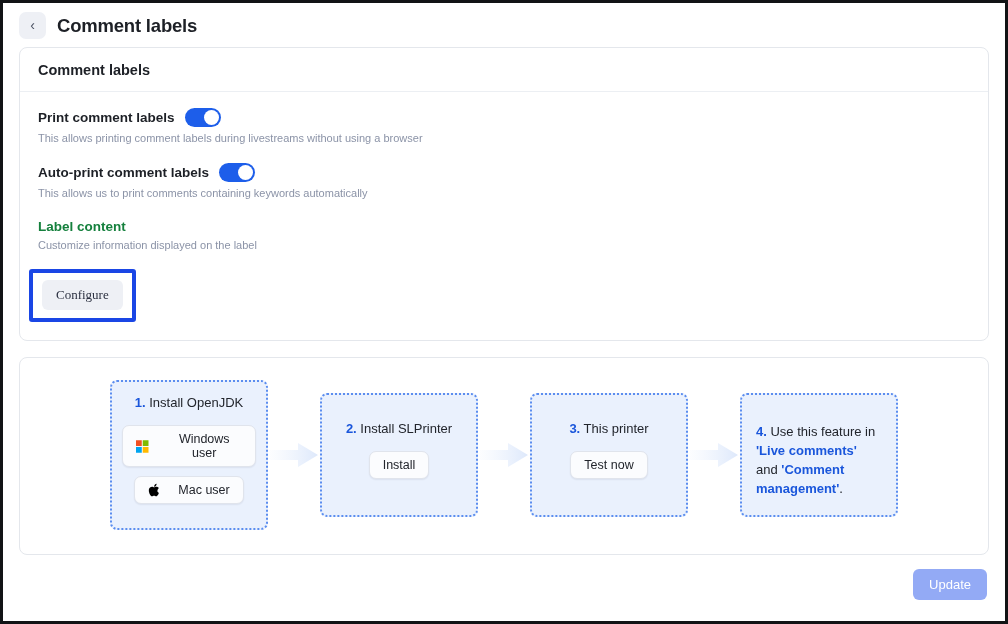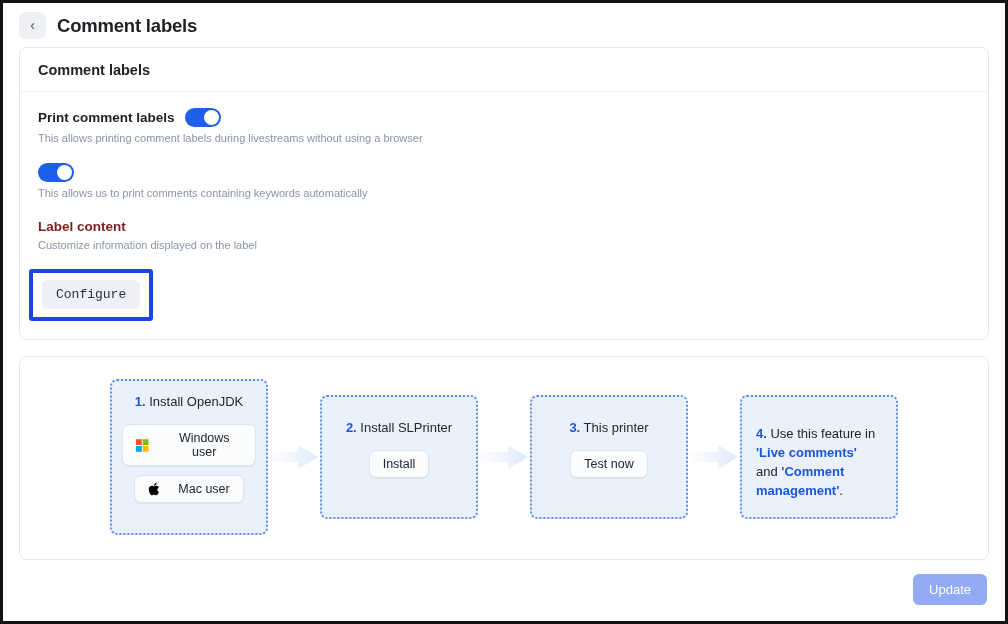--- a/index.html
+++ b/index.html
@@ -104,35 +104,35 @@
     position: absolute;
     top: 2px; left: 19px;
     width: 15px; height: 15px;
     border-radius: 50%;
     background: #ffffff;
   }
 
   .block-label {
     font-size: 13.5px;
     font-weight: 700;
-    color: #7f1d1d;
+    color: #15803d;
     margin-bottom: 4px;
   }
 
   
   .configure-wrap {
     display: inline-block;
     border: 4px solid #1a46e5;
     border-radius: 3px;
     padding: 7px 9px 8px 9px;
     margin-left: -9px;
     margin-top: 2px;
   }
   .configure-btn {
-    font-family: Liberation Mono, monospace;
+    font-family: Liberation Serif, serif;
     font-size: 13px;
     color: #2b3040;
     background: #eef0f5;
     border: none;
     border-radius: 6px;
     padding: 7px 14px;
     cursor: pointer;
   }
 
   
@@ -180,21 +180,21 @@
     border: 1px solid #e0e4ec;
     border-radius: 7px;
     padding: 6px 13px;
     cursor: pointer;
     display: flex;
     align-items: center;
     gap: 18px;
     margin-bottom: 9px;
     box-shadow: 0 1px 1.5px rgba(20,30,60,.07);
   }
-  .pill-btn:last-child { margin-bottom: 18px; }
+  .pill-btn:last-child { margin-bottom: 12px; }
 
   .win-icon { display: block; }
   .apple-icon { display: block; }
 
   .arrow {
     width: 52px;
     height: 30px;
     flex: 0 0 auto;
   }
 
@@ -235,20 +235,21 @@
 
       <div class="setting-row">
         <span class="setting-label">Print comment labels</span>
         <div class="toggle">
           <div class="knob"></div>
         </div>
       </div>
       <div class="setting-desc">This allows printing comment labels during livestreams without using a browser</div>
 
       <div class="setting-row">
+        <span class="setting-label">Auto-print comment labels</span>
         <div class="toggle">
           <div class="knob"></div>
         </div>
       </div>
       <div class="setting-desc">This allows us to print comments containing keywords automatically</div>
 
       <div class="block-label">Label content</div>
       <div class="setting-desc tight">Customize information displayed on the label</div>
 
       <div class="configure-wrap">

